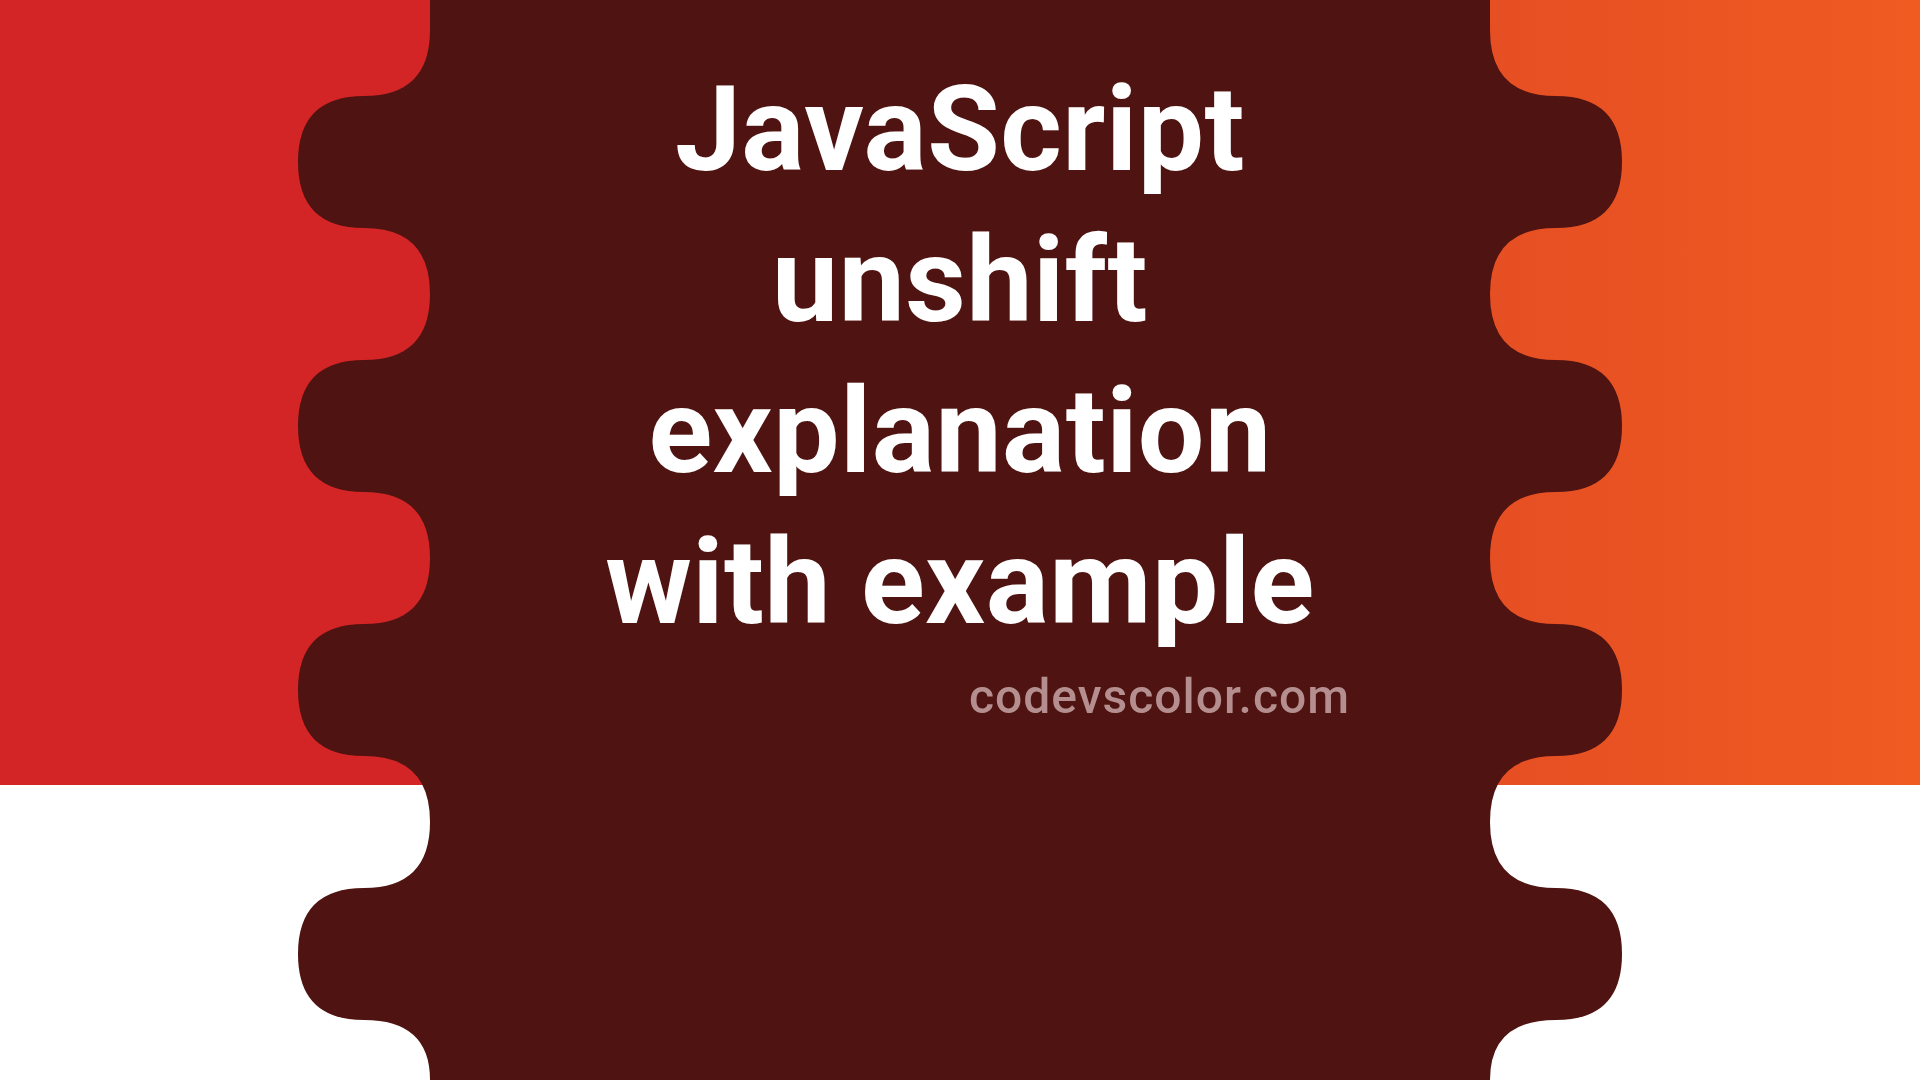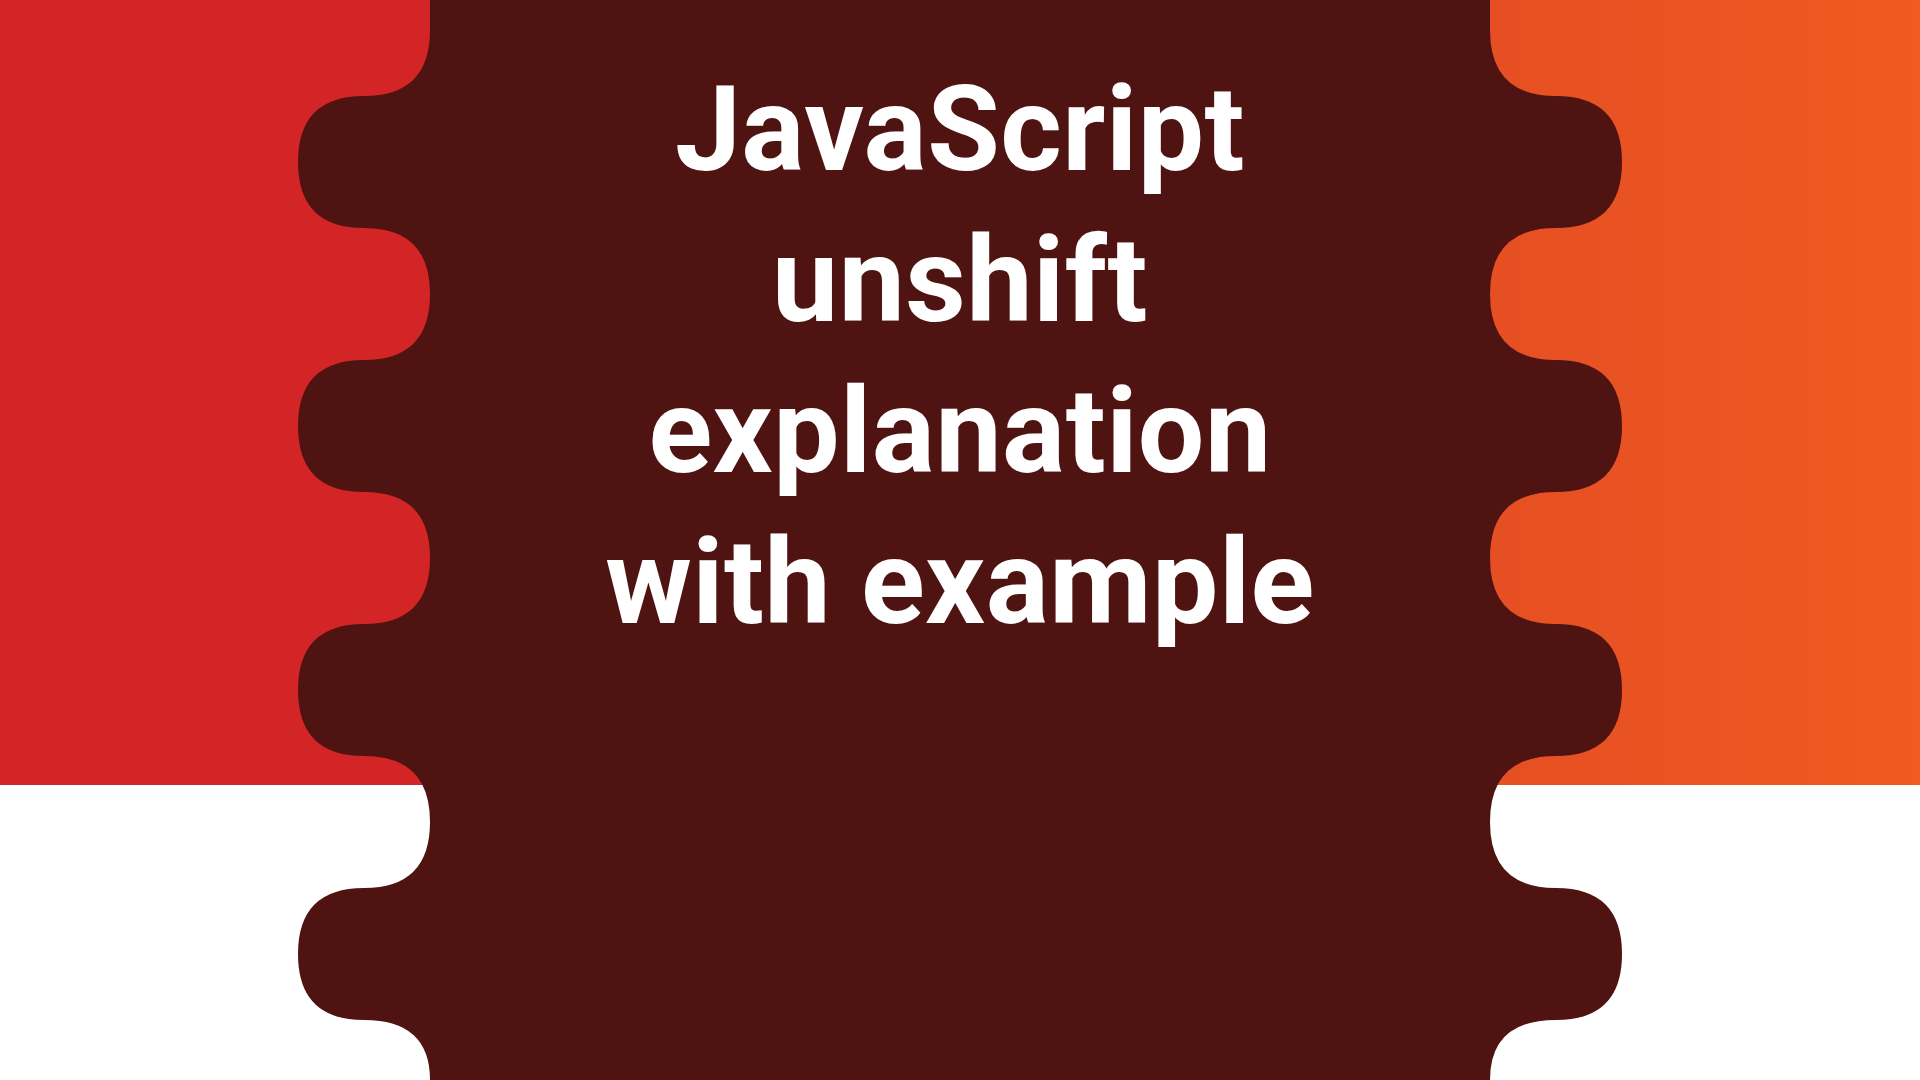--- a/index.html
+++ b/index.html
@@ -86,13 +86,14 @@
       Q 1622 228 1622 162
       Q 1622 96 1556 96
       Q 1490 96 1490 30
       L 1490 0
       Z"></path>
   </svg>
   <div class="title">JavaScript
 unshift
 explanation
 with example</div>
+  <div class="watermark">codevscolor.com</div>
 </div>
 
 </body></html>

